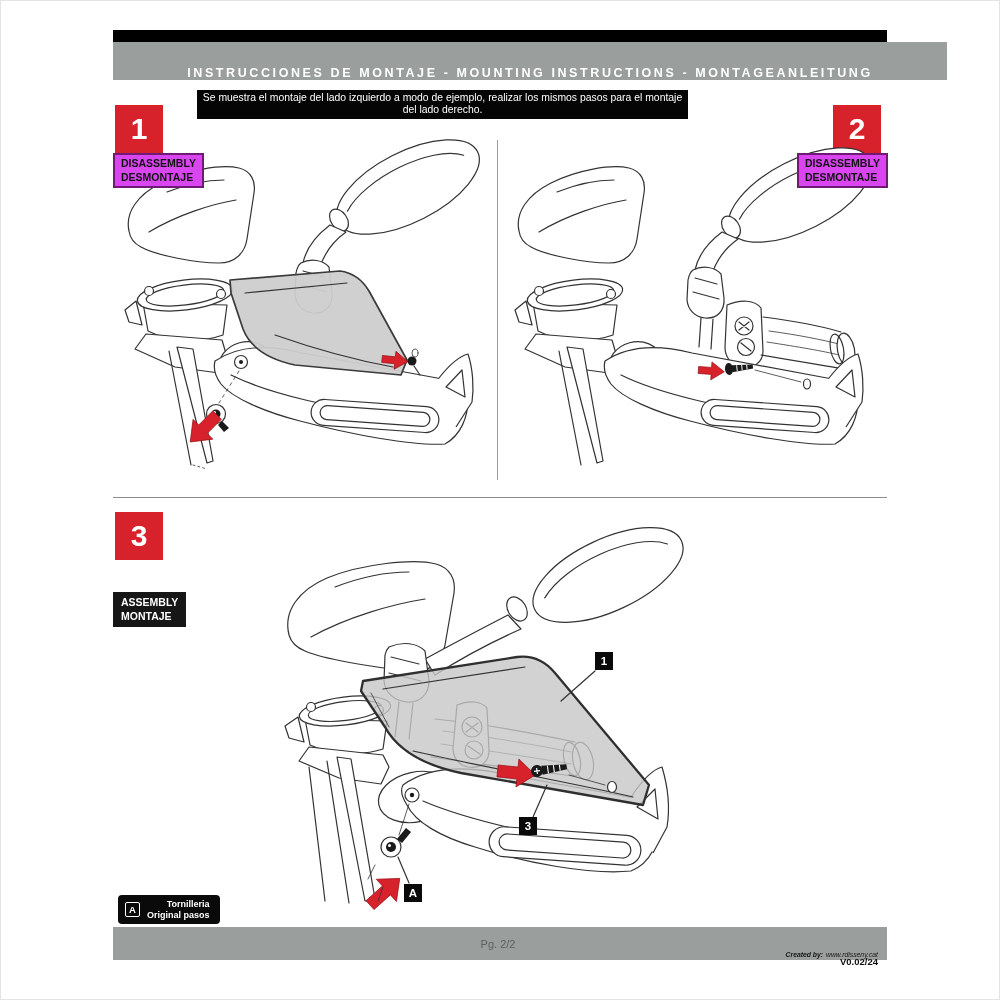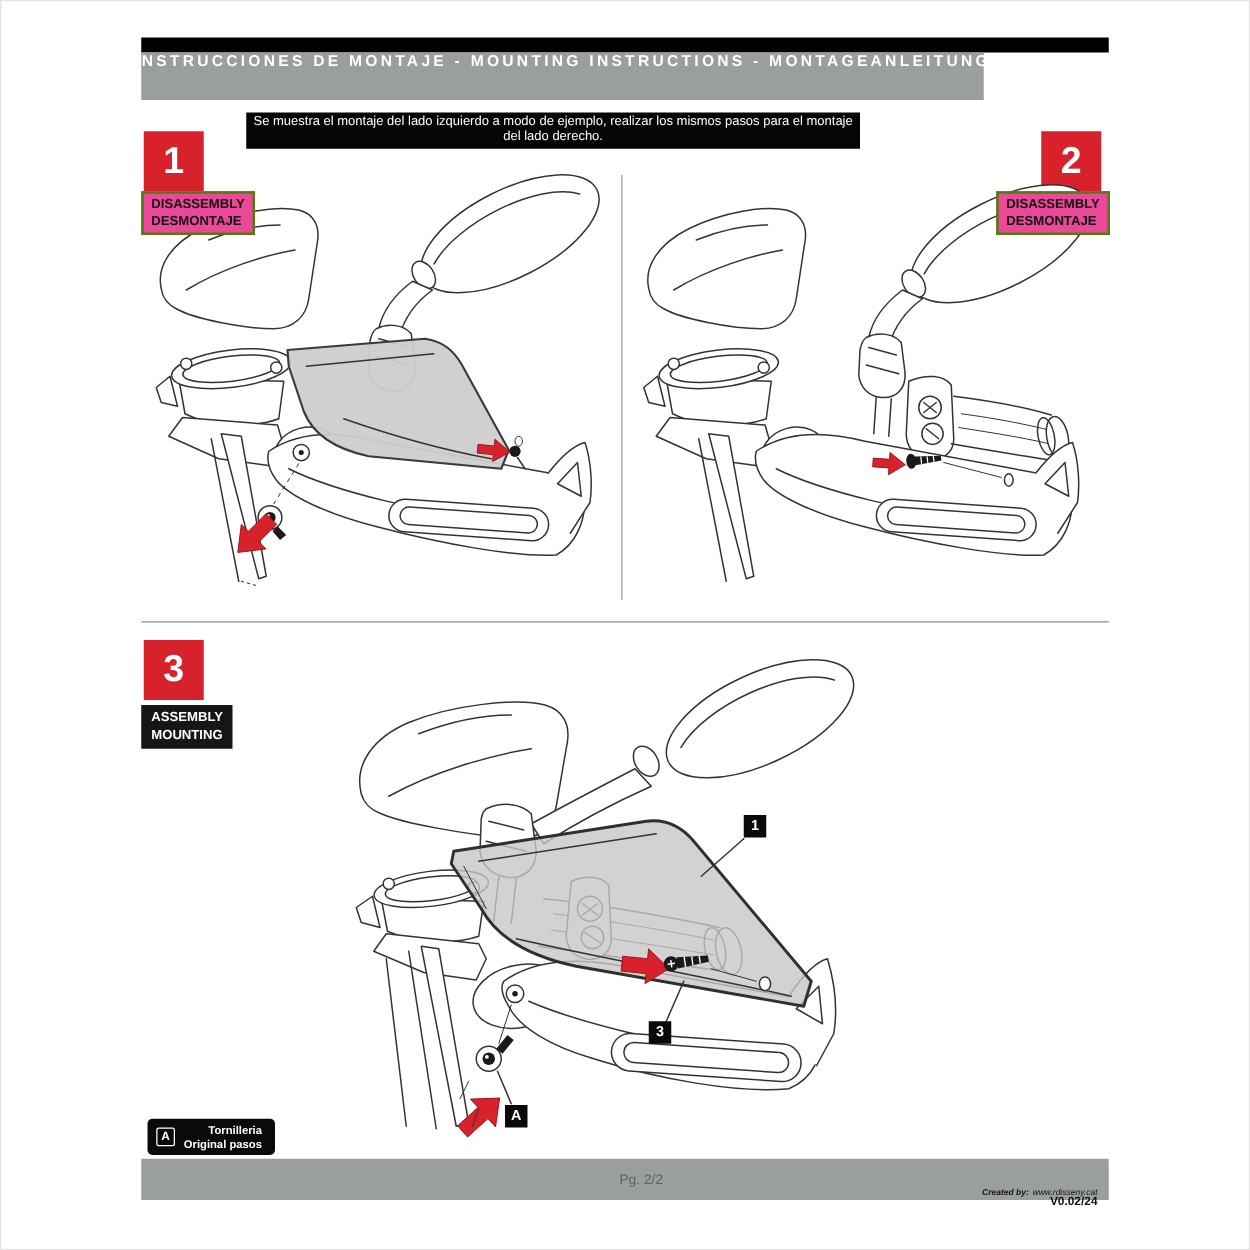--- a/index.html
+++ b/index.html
@@ -5,31 +5,31 @@
   :root{
     --red:#d7212b; --banner:#9a9e9c; --ink:#333333; --shade:#cdcdcd; --footer-text:#5d615f;
   }
   html,body{margin:0;padding:0;background:#fff;}
   .canvas{position:relative;width:1000px;height:1000px;background:#fff;outline:1px solid #e4e4e4;outline-offset:-1px;overflow:hidden;
           font-family:"Liberation Sans","DejaVu Sans",sans-serif;}
   .abs{position:absolute;}
 
   
   .topbar{left:113px;top:30px;width:774px;height:12px;background:#000;}
-  .banner{left:113px;top:42px;width:674px;height:38px;background:var(--banner,#9a9e9c);
-          display:flex;align-items:flex-start;justify-content:center;}
+  .banner{left:113px;top:42px;width:834px;height:38px;background:var(--banner,#9a9e9c);
+          display:flex;align-items:flex-end;justify-content:center;}
   .banner span{color:#fff;font-size:12.5px;font-weight:bold;letter-spacing:2.6px;white-space:nowrap;}
 
   .note{left:197px;top:90px;width:491px;background:#050505;color:#fff;text-align:center;
         font-size:10.4px;line-height:12px;padding:2px 0 3px 0;font-weight:500;}
 
   
   .stepnum{width:48px;height:48px;background:var(--red,#d7212b);color:#fff;display:flex;align-items:center;justify-content:center;
            font-size:30px;font-weight:bold;}
-  .steplabel{background:#ec4899;border:2px solid #4d7c0f;color:#111;font-size:10.5px;font-weight:bold;
+  .steplabel{background:#d946ef;border:2px solid #701a75;color:#111;font-size:10.5px;font-weight:bold;
              line-height:13.5px;padding:2px 6px;white-space:nowrap;z-index:5;}
   .steplabel-dark{background:#161616;color:#fff;font-size:10.5px;font-weight:bold;line-height:13.5px;
              padding:4px 8px;white-space:nowrap;z-index:5;}
 
   
   .vdiv{left:497px;top:140px;width:1px;height:340px;background:#9b9b9b;}
   .hdiv{left:113px;top:497px;width:774px;height:1px;background:#8c8c8c;}
 
   
   svg{display:block;}
@@ -47,21 +47,21 @@
 
   
   .legend{left:118px;top:895px;background:#0a0a0a;border-radius:4px;display:flex;align-items:center;
           padding:4px 10px 4px 7px;gap:7px;z-index:5;}
   .legend .sym{width:13px;height:13px;border:1.5px solid #fff;border-radius:2px;color:#fff;
           font-size:9.5px;font-weight:bold;display:flex;align-items:center;justify-content:center;}
   .legend .txt{color:#fff;font-size:9px;font-weight:bold;line-height:10.5px;text-align:right;}
 
   
   .footer{left:113px;top:927px;width:774px;height:33px;background:var(--banner,#9a9e9c);}
-  .pg{left:116px;top:938px;width:794px;text-align:center;color:var(--footer-text,#5d615f);font-size:11px;}
+  .pg{left:101px;top:938px;width:794px;text-align:center;color:var(--footer-text,#5d615f);font-size:11px;}
   .version{right:122px;top:934px;color:#101010;font-size:9.5px;font-weight:bold;text-align:right;margin-top:22px;}
   .credit{right:122px;top:951px;color:#151515;font-size:6.8px;font-style:italic;text-align:right;}
   .credit b{font-weight:bold;margin-right:3px;}
 </style>
 </head>
 <body>
 
 <div class="canvas">
 
   <div class="abs topbar"></div>
@@ -201,23 +201,23 @@
     <g transform="translate(224,234) rotate(-6)">
       <ellipse class="dark" cx="0" cy="0" rx="4" ry="6"></ellipse>
       <path class="dark" d="M3,-3.5 L24,-2 L24,2 L3,3.5 Z"></path>
       <path d="M8,-3 L8,3 M13,-2.6 L13,2.6 M18,-2.3 L18,2.3" stroke="#fff" stroke-width="1"></path>
     </g>
     <path class="lnt" d="M250,235 L296,247"></path>
     <ellipse class="lnw" cx="302" cy="249" rx="3.5" ry="5"></ellipse>
   </svg>
 
   <div class="abs stepnum" style="left:115px;top:512px;">3</div>
-  <div class="abs steplabel-dark" style="left:113px;top:564px;">
+  <div class="abs steplabel-dark" style="left:113px;top:592px;">
     <div>ASSEMBLY</div>
-    <div>MOUNTING</div>
+    <div>MONTAJE</div>
   </div>
 
   <svg class="abs" style="left:113px;top:505px;" width="774" height="420" viewBox="0 0 774 420">
 
     <path class="lnw" d="M176,130 C170,106 186,85 214,73 C248,59 301,53 323,59 C337,63 343,74 341,88 L332,140 C329,158 316,168 296,166 C258,162 210,154 192,146 C182,142 178,137 176,130 Z"></path>
     <path class="ln" d="M198,132 C234,112 280,99 312,94"></path>
     <path class="ln" d="M222,82 C248,72 274,67 296,67"></path>
 
     <g transform="rotate(-25 495 70)">
       <ellipse class="lnw" cx="495" cy="70" rx="81" ry="36"></ellipse>

